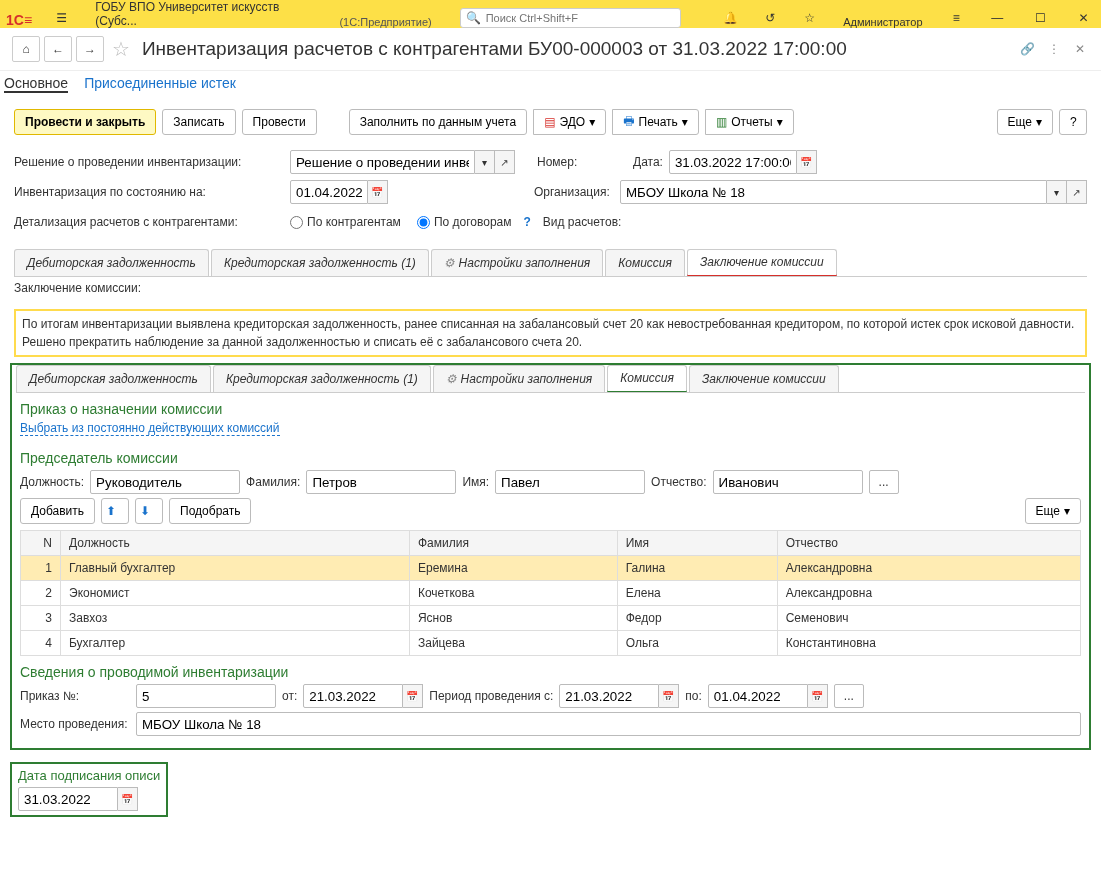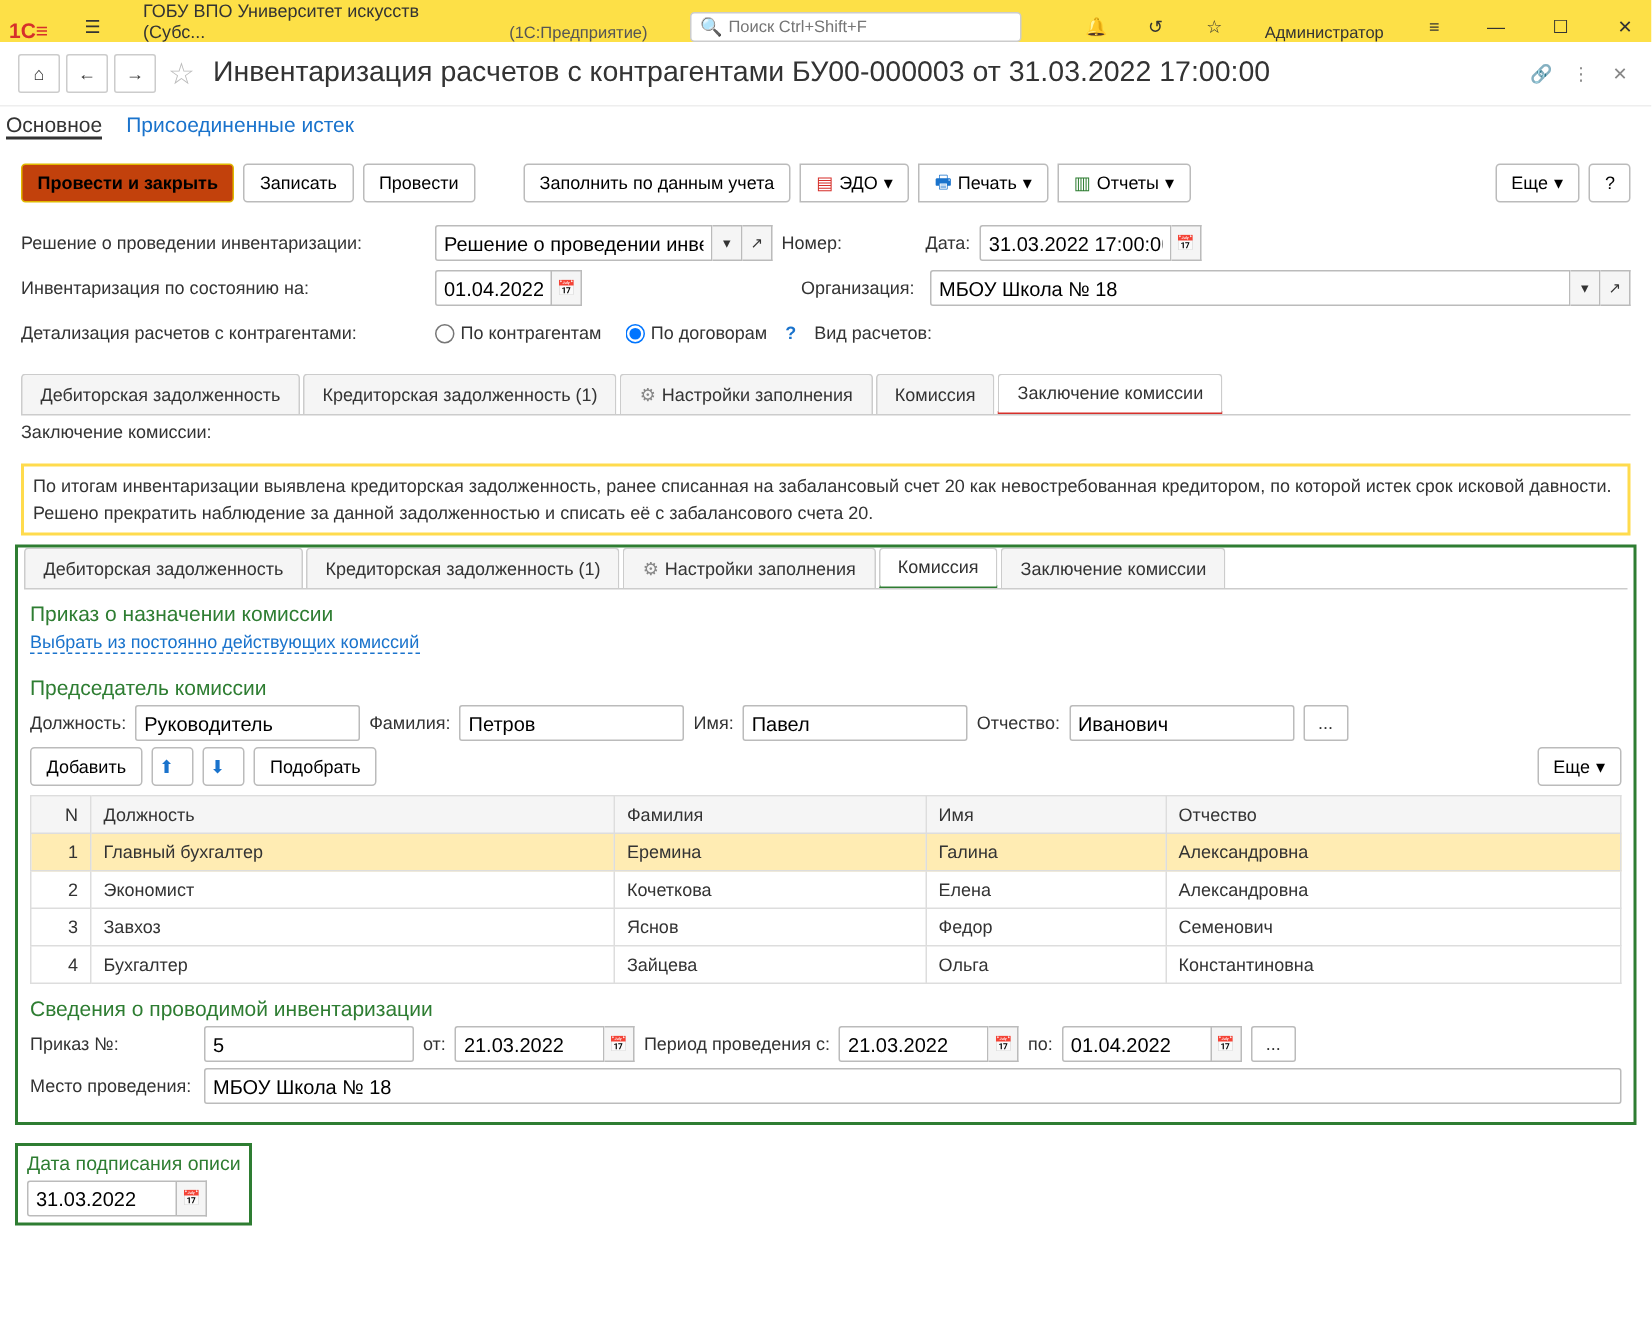--- a/index.html
+++ b/index.html
@@ -22,39 +22,39 @@
 .hdr-right { margin-left: auto; display: flex; gap: 8px; }
 .hdr-icon { width: 18px; height: 18px; cursor: pointer; display:flex;align-items:center;justify-content:center;color:#888;}
 
 .subtabs { display: flex; gap: 16px; padding: 4px 4px 10px; font-size: 14px; }
 .subtab { cursor: pointer; }
 .subtab.active { border-bottom: 2px solid #333; }
 .subtab.link { color: #1a73cc; }
 
 .toolbar { display: flex; gap: 6px; padding: 6px 14px; align-items: center; }
 .btn { border: 1px solid #bbb; background: #fff; padding: 4px 10px; border-radius: 3px; cursor: pointer; font-size: 12px; display: flex; align-items: center; gap: 4px; height: 26px; }
-.btn-yellow { background: #c2410c; border-color: #e0b800; font-weight: bold; }
+.btn-yellow { background: #fef9c3; border-color: #e0b800; font-weight: bold; }
 .btn-group { display: flex; }
 .btn-group .btn { border-radius: 0; margin-left: -1px; }
 .btn-group .btn:first-child { border-radius: 3px 0 0 3px; margin-left: 0; }
 .btn-group .btn:last-child { border-radius: 0 3px 3px 0; }
 .toolbar-spacer { flex: 1; }
 
 .form-grid { padding: 4px 14px; }
 .form-row { display: flex; align-items: center; gap: 6px; margin: 4px 0; min-height: 26px; }
 .lbl { font-size: 12px; }
 .input { border: 1px solid #bbb; padding: 3px 5px; border-radius: 2px; background: #fff; height: 24px; }
 .input-group { display: flex; }
 .input-group .input { border-radius: 2px 0 0 2px; }
 .input-group .ig-btn { border: 1px solid #bbb; border-left: none; width: 20px; height: 24px; background: #f5f5f5; display: flex; align-items: center; justify-content: center; cursor: pointer; font-size: 10px; }
 .radio { display: flex; align-items: center; gap: 4px; }
 .help { color: #1a73cc; font-weight: bold; margin: 0 6px; }
 
 .tab-strip { display: flex; border-bottom: 1px solid #ccc; margin: 6px 14px 0; }
-.tab { padding: 5px 12px; border: 1px solid #ccc; border-bottom: none; margin-right: 2px; background: #f5f5f5; cursor: pointer; border-radius: 3px 3px 0 0; font-size: 12px; display: flex; align-items: center; gap: 4px; }
+.tab { padding: 5px 12px; border: 1px solid #ccc; border-bottom: none; margin-right: 2px; background: #f5f5f5; cursor: pointer; border-radius: 3px 3px 0 0; font-size: 12px; display: flex; align-items: center; gap: 4px; font-style: italic; }
 .tab.active { background: #fff; position: relative; }
 .tab.active::after { content: ''; position: absolute; bottom: -1px; left: 0; right: 0; height: 1px; background: #fff; }
 .tab.underline-red { border-bottom: 2px solid #d6302b !important; }
 .tab.underline-green { border-bottom: 2px solid #2e7d32 !important; }
 
 .conclusion-box { margin: 4px 14px 0; }
 .conclusion-label { font-size: 12px; margin-bottom: 14px; }
 .conclusion-text { border: 2px solid #ffdb4d; padding: 4px 6px; font-size: 12px; line-height: 1.5; }
 
 .green-box { border: 2px solid #2e7d32; margin: 6px 10px; padding: 0 0 8px; }
@@ -157,21 +157,21 @@
 
 
 <div class="form-grid">
   <div class="form-row">
     <span class="lbl" style="width:270px">Решение о проведении инвентаризации:</span>
     <div class="input-group">
       <input class="input" style="width: 185px;" value="Решение о проведении инвента">
       <div class="ig-btn">▾</div>
       <div class="ig-btn">↗</div>
     </div>
-    <span class="lbl" style="margin-left:0;width:80px">Номер:</span>
+    <span class="lbl" style="margin-left:16px;width:80px">Номер:</span>
     <span class="lbl" style="margin-left:10px">Дата:</span>
     <div class="input-group">
       <input class="input" style="width: 128px;" value="31.03.2022 17:00:00">
       <div class="ig-btn">📅</div>
     </div>
   </div>
   <div class="form-row">
     <span class="lbl" style="width:270px">Инвентаризация по состоянию на:</span>
     <div class="input-group">
       <input class="input" style="width: 78px;" value="01.04.2022">

